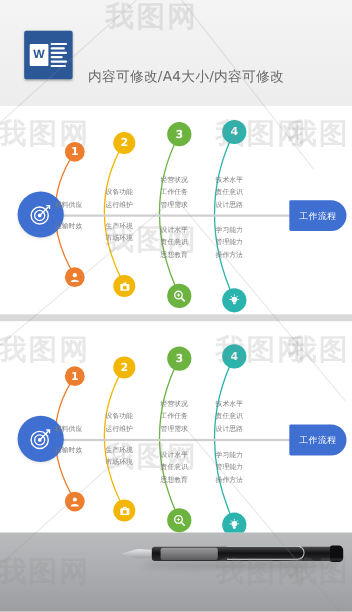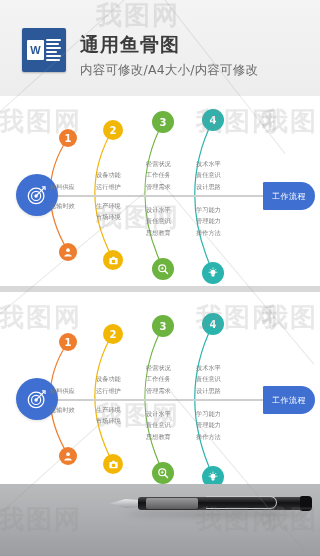--- a/index.html
+++ b/index.html
@@ -156,21 +156,20 @@
       <div class="wbox">W</div>
       <div class="lines">
         <i></i>
           <i></i>
           <i></i>
           <i></i>
           <i></i>
           <i></i>
       </div>
     </div>
-    <div class="htitle">通用鱼骨图</div>
     <div class="hsub">内容可修改/A4大小/内容可修改</div>
   </div>
 
   <div class="panel" id="panel-1">
     <div class="fish">
 
       <svg width="320" height="190" style="position:absolute;left:0;top:0">
         <path d="M68,42 C44,78 44,115 68,155" fill="none" stroke="#ef7d2e" stroke-width="1.2"></path>
         <path d="M113,33 C89,74 89,118 113,163" fill="none" stroke="#f2b705" stroke-width="1.2"></path>
         <path d="M163,26 C139,72 139,122 163,172" fill="none" stroke="#6cb33f" stroke-width="1.2"></path>

